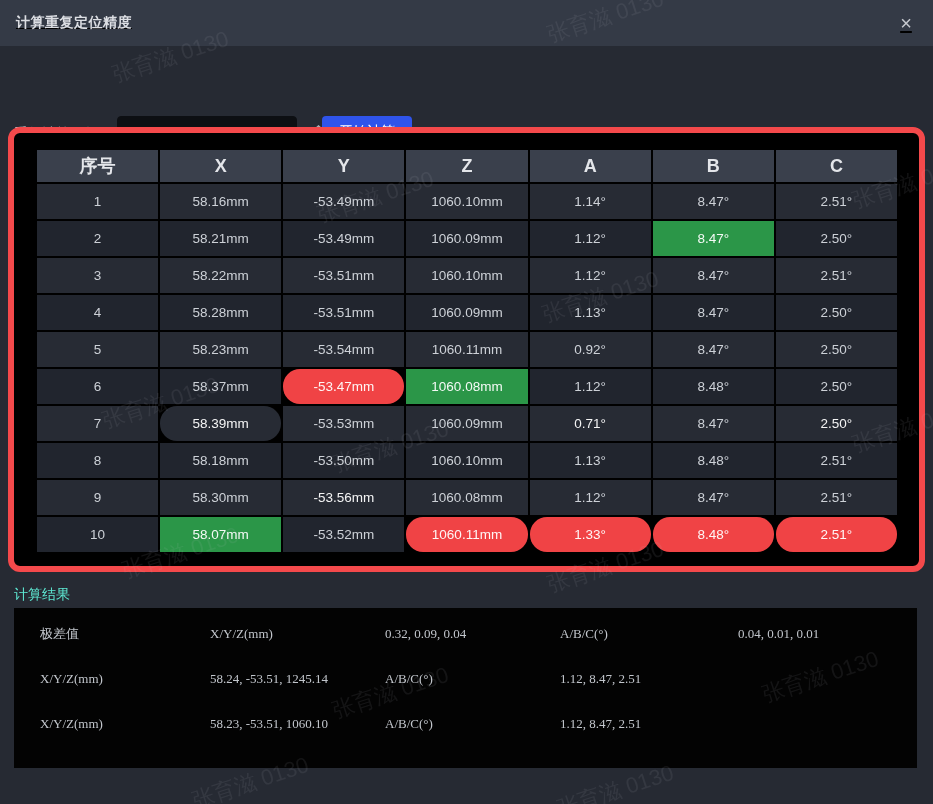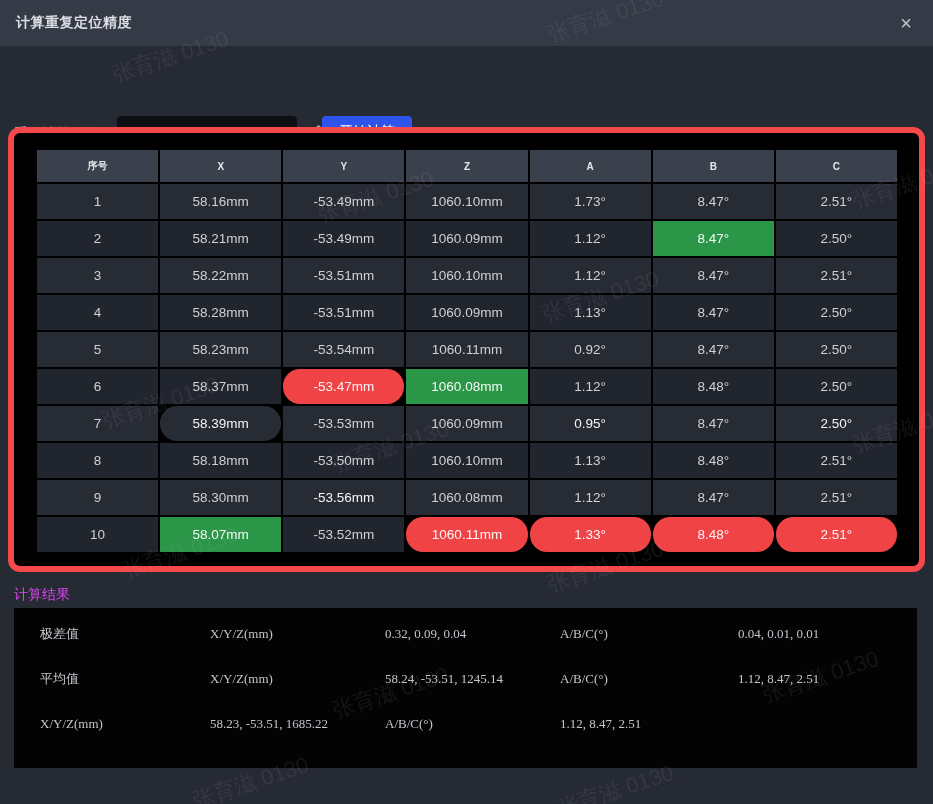--- a/index.html
+++ b/index.html
@@ -1,21 +1,21 @@
 <!DOCTYPE html>
 <html><head>
 <meta charset="utf-8">
 <style>
   * { margin:0; padding:0; box-sizing:border-box; }
   html,body { width:933px; height:804px; background:#262a33; font-family:"Liberation Sans", sans-serif; }
   .dialog { position:relative; width:933px; height:804px; background:#262a33; overflow:hidden; }
 
   
   .titlebar { position:absolute; left:0; top:0; width:933px; height:46px; background:#343a46;
-              display:flex; align-items:center; justify-content:space-between; padding:0 16px; }
+              display:flex; align-items:center; justify-content:space-between; padding:0 16px;text-decoration:underline; }
   .title { color:#dcdee3; font-size:14px; font-weight:700; letter-spacing:.5px; }
   .close-btn { color:#c6c9cf; font-size:20px; line-height:1; cursor:pointer; width:22px; height:22px;
                display:flex; align-items:center; justify-content:center; }
 
   
   .controls { position:absolute; left:0; top:46px; width:933px; height:72px; }
   .count-label { position:absolute; left:14px; top:79px; color:#c2c6cd; font-size:14px; }
   .count-input-wrap { position:absolute; left:117px; top:70px; width:180px; height:33px;
                       background:#0d0f13; border:1px solid #0d0f13; border-radius:4px;
                       display:flex; align-items:center; }
@@ -29,29 +29,29 @@
                font-family:"Liberation Sans", sans-serif; }
   .source { position:absolute; right:14px; top:79px; font-size:13px; }
   .source-label { color:#8d939d; }
   .source-value { color:#d2d5da; margin-left:6px; }
 
   
   .frame { position:absolute; left:8px; top:127px; width:917px; height:445px;
            border:6px solid #f4494b; border-radius:12px; background:#000000; }
   table.data { position:absolute; left:35px; top:148px; width:864px; border-collapse:separate;
                border-spacing:2px; table-layout:fixed; background:transparent; }
-  table.data th { height:32px; background:#3a404c; color:#e4e6ea; font-size:10px; font-weight:700;
+  table.data th { height:32px; background:#3a404c; color:#e4e6ea; font-size:18px; font-weight:700;
                   text-align:center; }
   table.data td { height:35px; color:#cdd1d7; font-size:13.5px; text-align:center; background:#21252e; }
   table.data tr.odd td { background:#272b34; }
   table.data td.green { background:#2b9648; color:rgba(255,255,255,.95); }
   table.data td.red   { background:#f04345; color:rgba(255,255,255,.95);border-radius:17px; }
 
   
-  .results-label { position:absolute; left:14px; top:586px; color:#d946ef; font-size:14px; }
+  .results-label { position:absolute; left:14px; top:586px; color:#5eead4; font-size:14px; }
   .results-panel { position:absolute; left:14px; top:608px; width:903px; height:160px; background:#030303;
                    padding-top:3px;font-family:Liberation Serif, serif; }
   .result-row { display:grid; grid-template-columns:170px 175px 175px 178px auto; height:45px;
                 align-items:center; padding-left:26px; color:#c2c6cc; font-size:13px; }
 
   
   .wm-layer { position:absolute; inset:0; pointer-events:none; z-index:50; overflow:hidden; }
   .wm { position:absolute; color:rgba(195,202,215,0.09); font-size:22px; white-space:nowrap;
         transform:rotate(-18deg); }
 </style>
@@ -98,21 +98,21 @@
         <th>B</th>
         <th>C</th>
       </tr>
     </thead>
     <tbody>
         <tr class="odd">
           <td>1</td>
           <td>58.16mm</td>
           <td>-53.49mm</td>
           <td>1060.10mm</td>
-          <td>1.73°</td>
+          <td>1.14°</td>
           <td>8.47°</td>
           <td>2.51°</td>
         </tr>
         <tr class="even">
           <td>2</td>
           <td>58.21mm</td>
           <td>-53.49mm</td>
           <td>1060.09mm</td>
           <td>1.12°</td>
           <td class="green">8.47°</td>
@@ -152,21 +152,21 @@
           <td class="green">1060.08mm</td>
           <td>1.12°</td>
           <td>8.48°</td>
           <td>2.50°</td>
         </tr>
         <tr class="odd">
           <td>7</td>
           <td class="red">58.39mm</td>
           <td>-53.53mm</td>
           <td>1060.09mm</td>
-          <td class="green">0.95°</td>
+          <td class="green">0.71°</td>
           <td>8.47°</td>
           <td class="green">2.50°</td>
         </tr>
         <tr class="even">
           <td>8</td>
           <td>58.18mm</td>
           <td>-53.50mm</td>
           <td>1060.10mm</td>
           <td>1.13°</td>
           <td>8.48°</td>
@@ -197,29 +197,28 @@
 
   <div class="results-panel">
     <div class="result-row">
       <span>极差值</span>
       <span>X/Y/Z(mm)</span>
       <span>0.32, 0.09, 0.04</span>
       <span>A/B/C(°)</span>
       <span>0.04, 0.01, 0.01</span>
     </div>
     <div class="result-row">
-      <span>平均值</span>
       <span>X/Y/Z(mm)</span>
       <span>58.24, -53.51, 1245.14</span>
       <span>A/B/C(°)</span>
       <span>1.12, 8.47, 2.51</span>
     </div>
     <div class="result-row">
       <span>X/Y/Z(mm)</span>
-      <span>58.23, -53.51, 1685.22</span>
+      <span>58.23, -53.51, 1060.10</span>
       <span>A/B/C(°)</span>
       <span>1.12, 8.47, 2.51</span>
     </div>
   </div>
 
   <div class="wm-layer">
       <span class="wm" style="left: 110px; top: 42px;">张育滋 0130</span>
       <span class="wm" style="left: 545px; top: 2px;">张育滋 0130</span>
       <span class="wm" style="left: 315px; top: 182px;">张育滋 0130</span>
       <span class="wm" style="left: 850px; top: 168px;">张育滋 0130</span>

